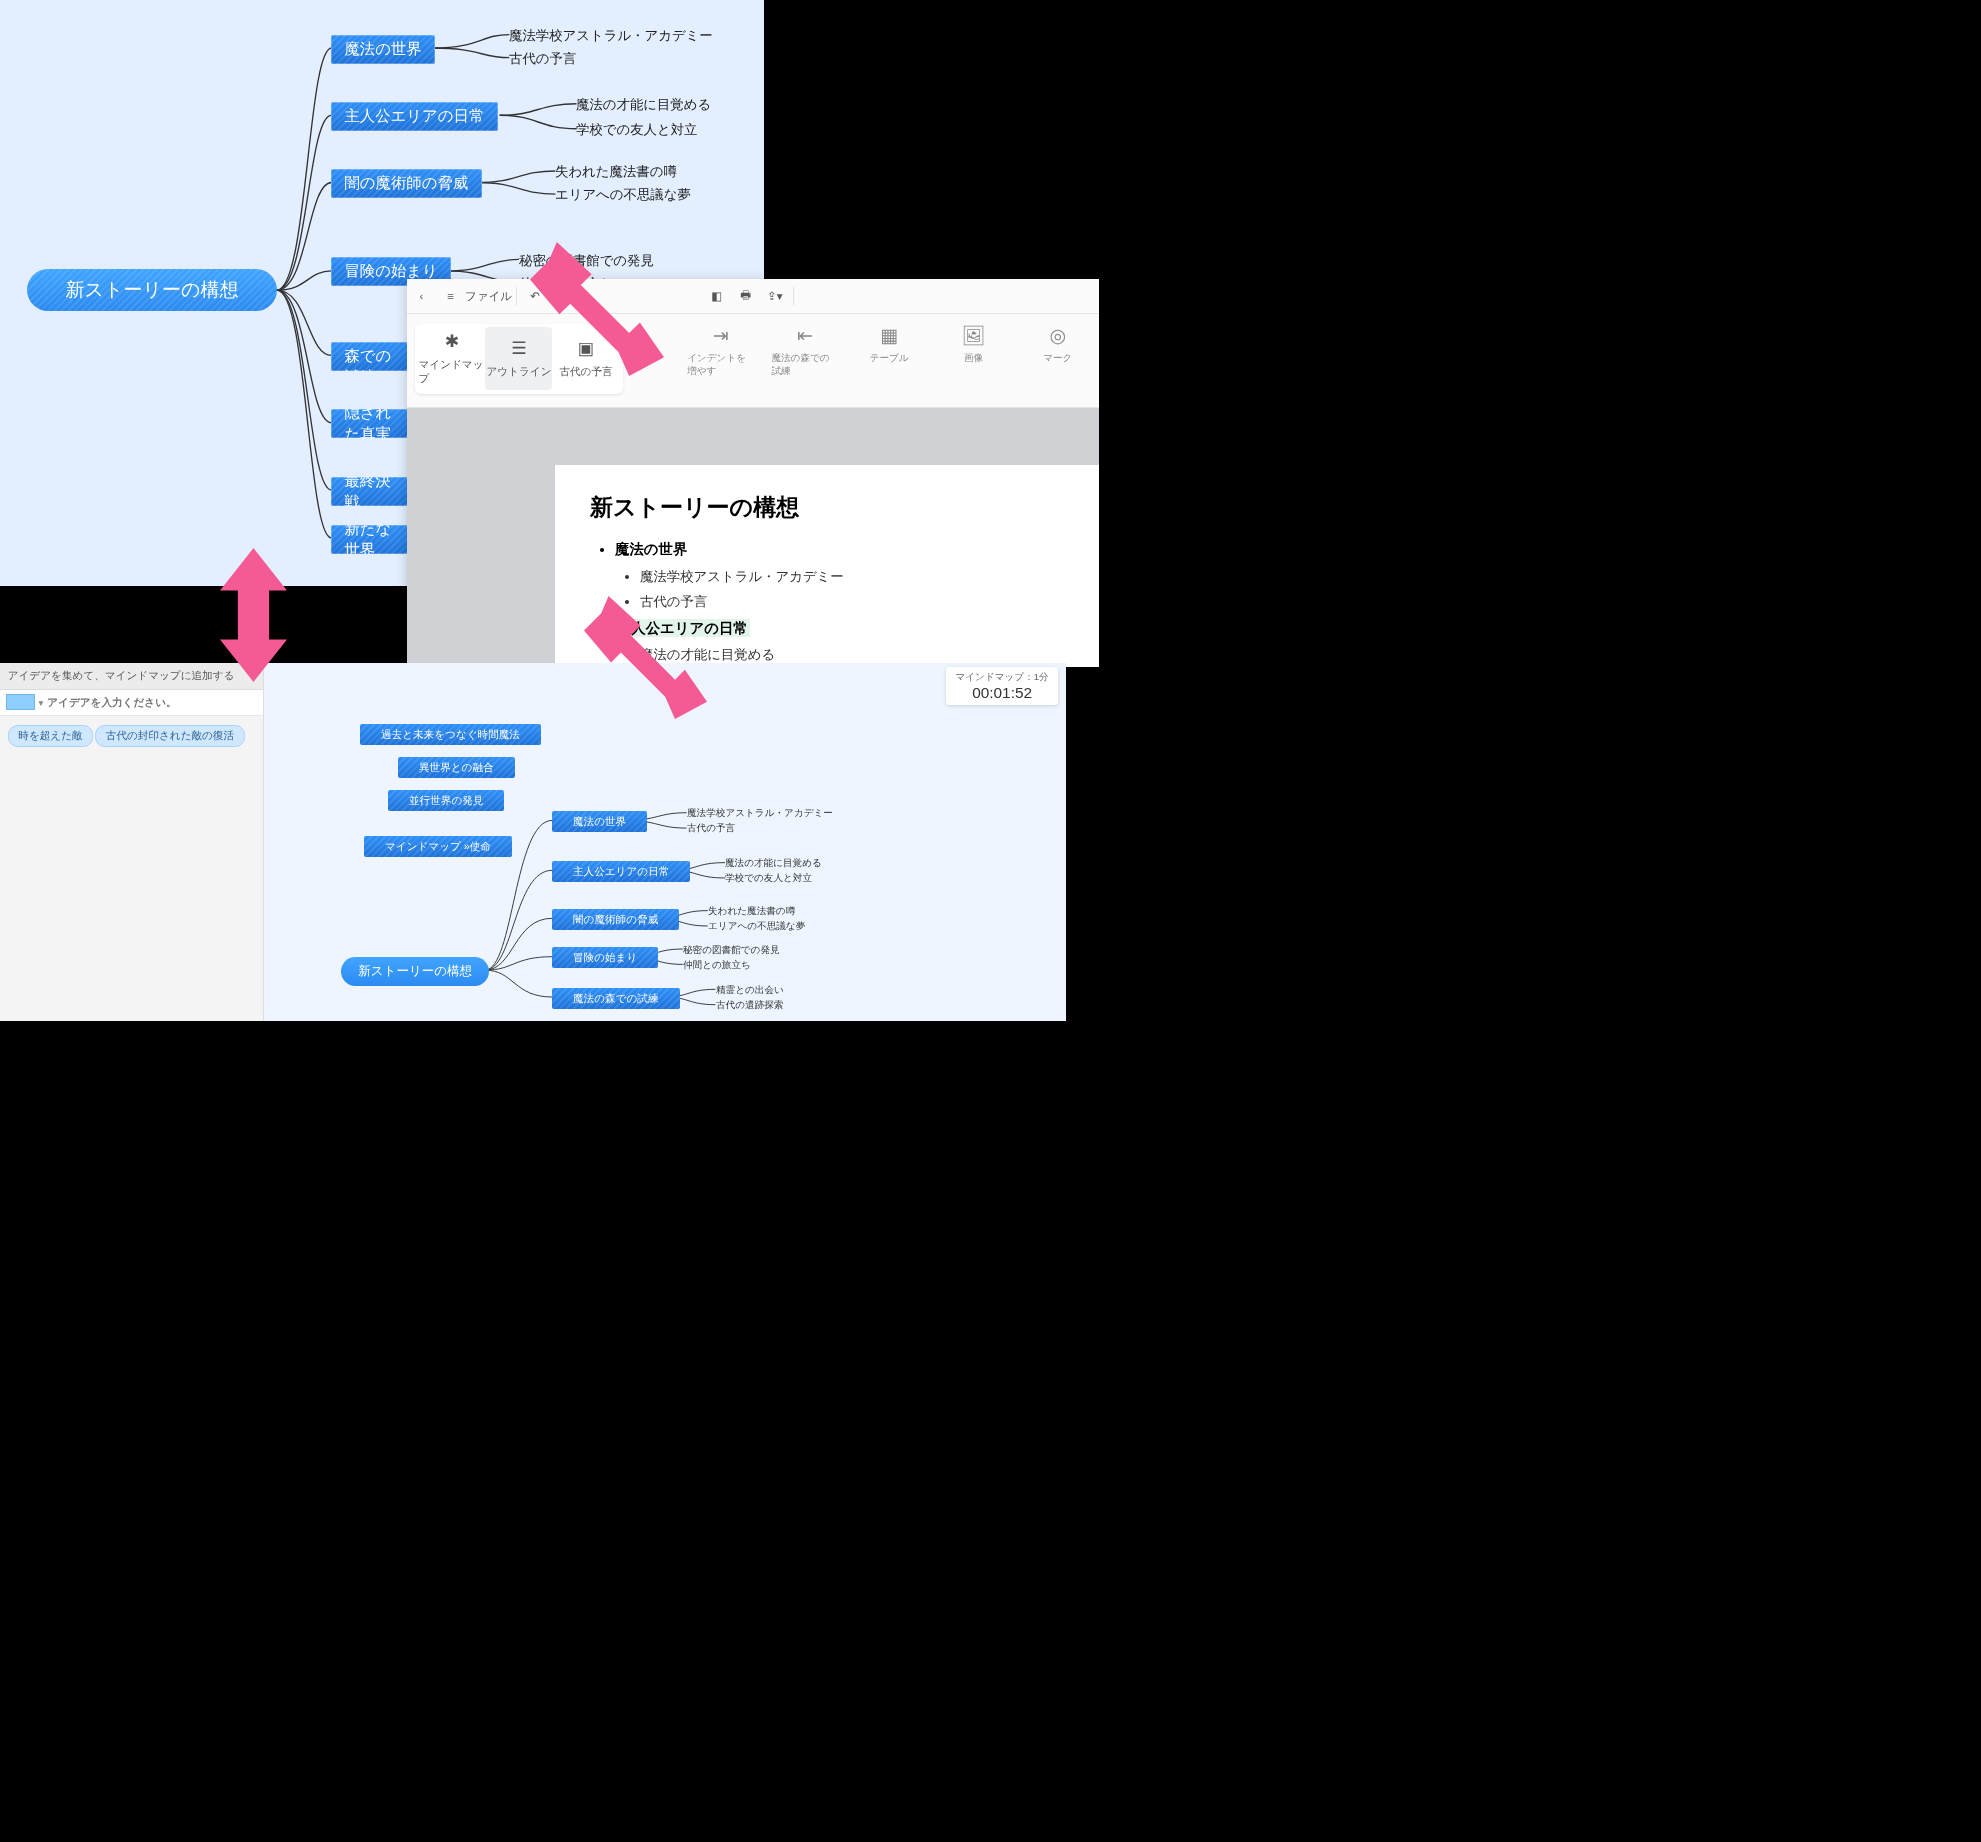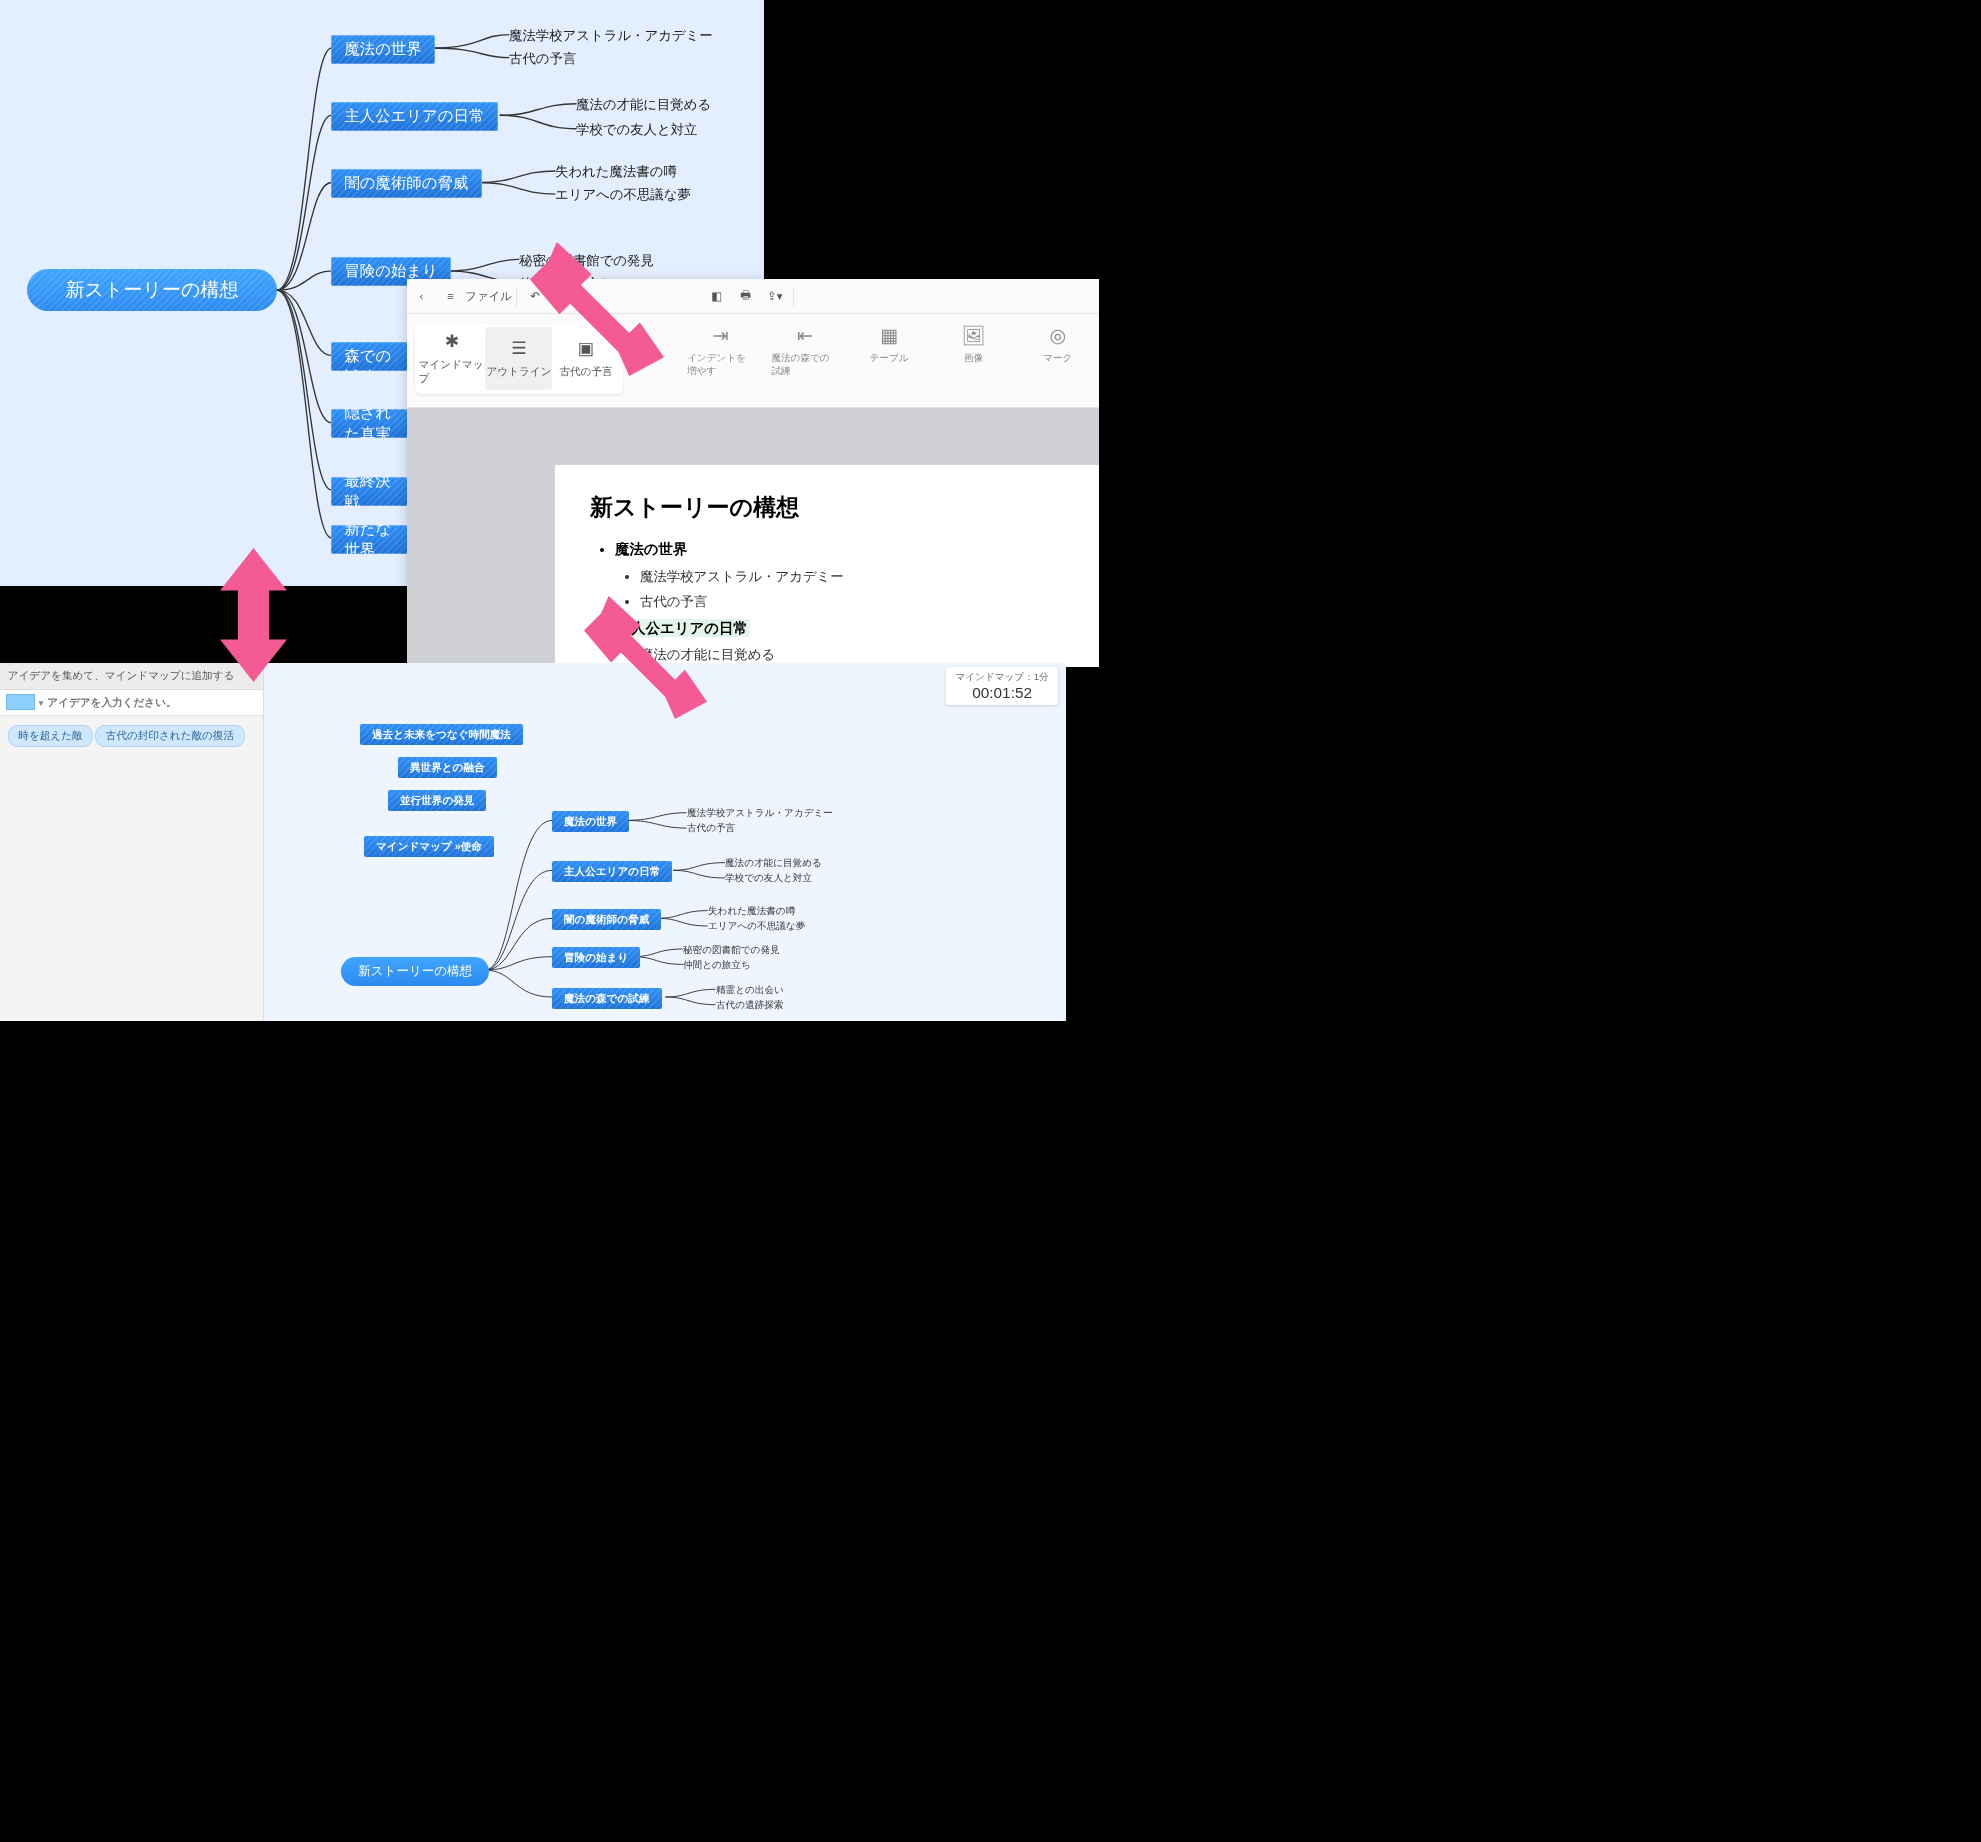--- a/index.html
+++ b/index.html
@@ -42,21 +42,21 @@
 #p3 { position: absolute; left: 0; top: 663px; width: 1066px; height: 358px; background: #eef5ff; }
 #p3 .side { position: absolute; left: 0; top: 0; width: 264px; bottom: 0; background: #f4f4f4; border-right: 1px solid #ddd; }
 #p3 .side .hdr { font-size: 10.6px; color: #555; padding: 5.8px 7.7px; background: #ececec; border-bottom: 1px solid #ddd; }
 #p3 .side .inrow { display: flex; align-items: center; padding: 4.8px 5.8px; gap: 3.8px; background: #fff; border-bottom: 1px solid #e6e6e6; }
 #p3 .side .inrow .sw { width: 29px; height: 15.4px; background: #8fcfff; border: 1px solid #6fb9ef; }
 #p3 .side .inrow input { flex: 1; border: none; font-size: 10.6px; color: #888; outline: none; background: transparent; font-weight: bold; }
 #p3 .side .tags { padding: 9.6px 7.7px; display: flex; flex-wrap: wrap; gap: 2px; }
 #p3 .side .tag { background: #cfe7ff; border: 1px solid #a9d2f7; color: #2a5f8f; font-size: 10.6px; padding: 2.9px 9.6px; border-radius: 9.6px; }
 #p3 .canvas { position: absolute; left: 264px; right: 0; top: 0; bottom: 0; }
 #p3 svg.edges { position: absolute; inset: 0; width: 100%; height: 100%; pointer-events: none; }
-#p3 .node { position: absolute; height: 21px; padding: 0 12px; background: linear-gradient(180deg,#2f90f7,#1f73d9); color: #fff; font-size: 10.6px; display: flex; align-items: center; border-radius: 1.9px; font-weight: bold; }
+#p3 .node { position: absolute; height: 21px; padding: 0 21px; background: linear-gradient(180deg,#2f90f7,#1f73d9); color: #fff; font-size: 10.6px; display: flex; align-items: center; border-radius: 1.9px; }
 #p3 .node::after { content: ""; position: absolute; inset: 0; background: repeating-linear-gradient(135deg, rgba(255,255,255,.10) 0 1.9px, transparent 1.9px 4.8px); pointer-events: none; }
 #p3 .root { position: absolute; height: 29px; padding: 0 17.3px; border-radius: 14.4px; background: linear-gradient(180deg,#40a5ff,#2c8af0); color: #fff; font-size: 12.5px; display: flex; align-items: center; }
 #p3 .leaf { position: absolute; color: #333; font-size: 9.6px; white-space: nowrap; }
 #p3 .timer { position: absolute; right: 7.7px; top: 3.8px; background: #fff; border-radius: 2.9px; box-shadow: 0 1px 3.8px rgba(0,0,0,.15); padding: 3.8px 9.6px; font-size: 9.6px; color: #666; text-align: center; }
 #p3 .timer .big { font-size: 15.4px; color: #333; font-weight: 500; }
 
 
 .arrow { position: absolute; fill: #f45a93; }
 </style>
 </head>

